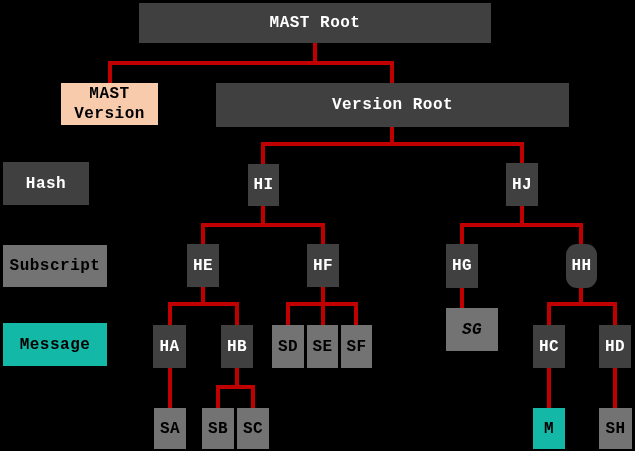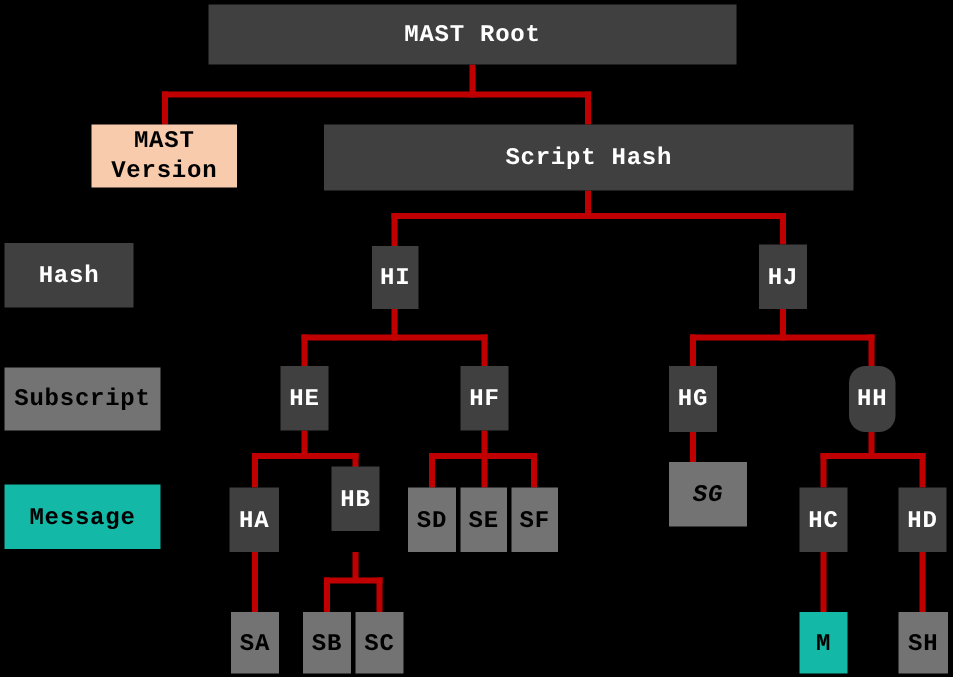--- a/index.html
+++ b/index.html
@@ -78,29 +78,29 @@
       <div class="edge" style="left: 216px; top: 385px; width: 4px; height: 23px;"></div>
       <div class="edge" style="left: 251px; top: 385px; width: 4px; height: 23px;"></div>
       <div class="edge" style="left: 547px; top: 368px; width: 4px; height: 40px;"></div>
       <div class="edge" style="left: 613px; top: 368px; width: 4px; height: 40px;"></div>
       <div class="legend-box fill-hash" style="left: 3px; top: 162px; width: 86px; height: 43px;">Hash</div>
       <div class="legend-box fill-subscript" style="left: 3px; top: 245px; width: 104px; height: 42px;">Subscript</div>
       <div class="legend-box fill-message" style="left: 3px; top: 323px; width: 104px; height: 43px;">Message</div>
       <div class="node fill-hash" style="left: 139px; top: 3px; width: 352px; height: 40px;">MAST Root</div>
       <div class="node fill-version" style="left: 61px; top: 83px; width: 97px; height: 42px;">MAST
 Version</div>
-      <div class="node fill-hash" style="left: 216px; top: 83px; width: 353px; height: 44px;">Script Hash</div>
+      <div class="node fill-hash" style="left: 216px; top: 83px; width: 353px; height: 44px;">Version Root</div>
       <div class="node fill-hash" style="left: 248px; top: 164px; width: 31px; height: 42px;">HI</div>
       <div class="node fill-hash" style="left: 506px; top: 163px; width: 32px; height: 43px;">HJ</div>
       <div class="node fill-hash" style="left: 187px; top: 244px; width: 32px; height: 43px;">HE</div>
       <div class="node fill-hash" style="left: 307px; top: 244px; width: 32px; height: 43px;">HF</div>
       <div class="node fill-hash" style="left: 446px; top: 244px; width: 32px; height: 44px;">HG</div>
       <div class="node fill-hash" style="left: 566px; top: 244px; width: 31px; height: 44px; border-radius: 11px;">HH</div>
       <div class="node fill-hash" style="left: 153px; top: 325px; width: 33px; height: 43px; text-align: right;">HA</div>
-      <div class="node fill-hash" style="left: 221px; top: 311px; width: 32px; height: 43px;">HB</div>
+      <div class="node fill-hash" style="left: 221px; top: 325px; width: 32px; height: 43px;">HB</div>
       <div class="node fill-subscript" style="left: 272px; top: 325px; width: 32px; height: 43px;">SD</div>
       <div class="node fill-subscript" style="left: 307px; top: 325px; width: 31px; height: 43px;">SE</div>
       <div class="node fill-subscript" style="left: 341px; top: 325px; width: 31px; height: 43px;">SF</div>
       <div class="node fill-subscript" style="left: 446px; top: 308px; width: 52px; height: 43px; font-style: italic;">SG</div>
       <div class="node fill-hash" style="left: 533px; top: 325px; width: 32px; height: 43px; text-align: right;">HC</div>
       <div class="node fill-hash" style="left: 599px; top: 325px; width: 32px; height: 43px;">HD</div>
       <div class="node fill-subscript" style="left: 154px; top: 408px; width: 32px; height: 41px;">SA</div>
       <div class="node fill-subscript" style="left: 202px; top: 408px; width: 32px; height: 41px;">SB</div>
       <div class="node fill-subscript" style="left: 237px; top: 408px; width: 32px; height: 41px;">SC</div>
       <div class="node fill-message" style="left: 533px; top: 408px; width: 32px; height: 41px;">M</div>

